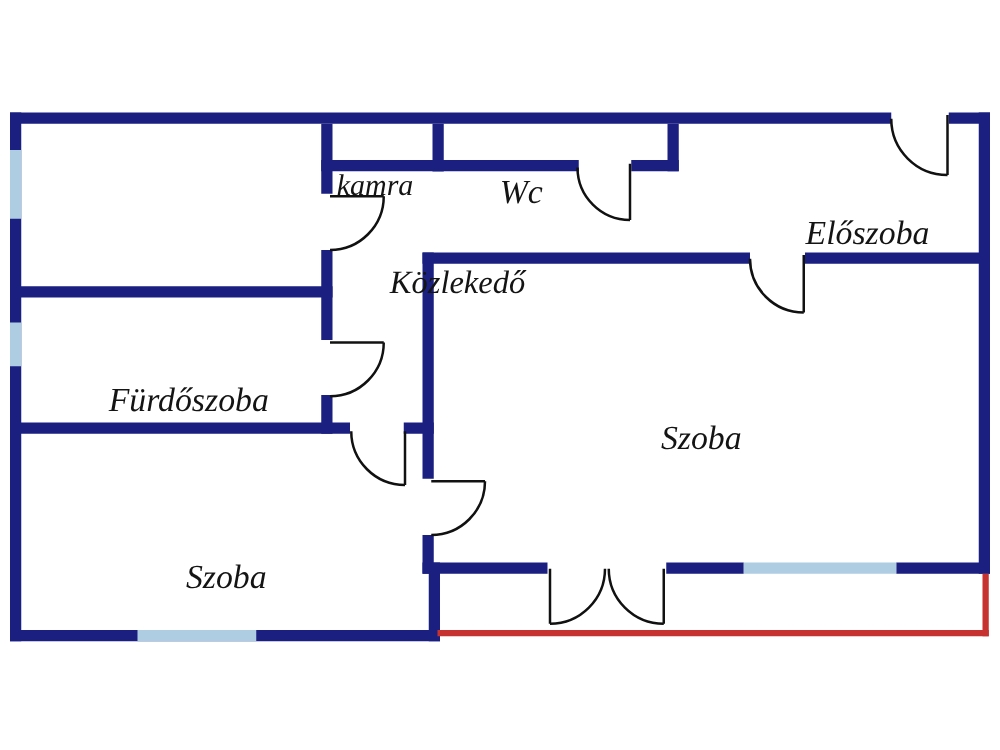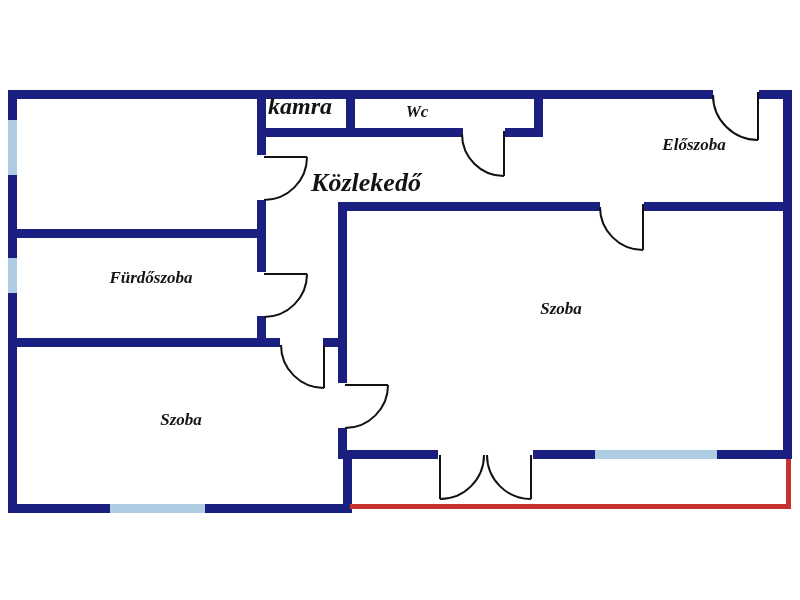--- a/index.html
+++ b/index.html
@@ -13,26 +13,27 @@
   }
   #plan-svg { position: absolute; left: 0; top: 0; }
   .wall    { fill: var(--wall, #1b2080); }
   .window  { fill: var(--window, #aecde3); }
   .terrace { fill: var(--terrace, #c53230); }
   .door    { stroke: var(--door, #111111); stroke-width: 2; fill: none; }
   .room-label {
     position: absolute;
     transform: translate(-50%, -50%);
     color: var(--text, #141414);
-    font-weight: bold;
+    font-weight: normal;
     font-style: italic;
     white-space: nowrap;
     line-height: 1;
+    margin-top: 43px;
   }
-  .fs27 { font-size: 17px; }
+  .fs27 { font-size: 27px; }
   .fs26 { font-size: 26px; }
   .fs24 { font-size: 24px; }
 </style>
 </head>
 <body>
 
 <div id="stage">
 
   <svg id="plan-svg" width="800" height="600" viewBox="0 0 800 600">
 

